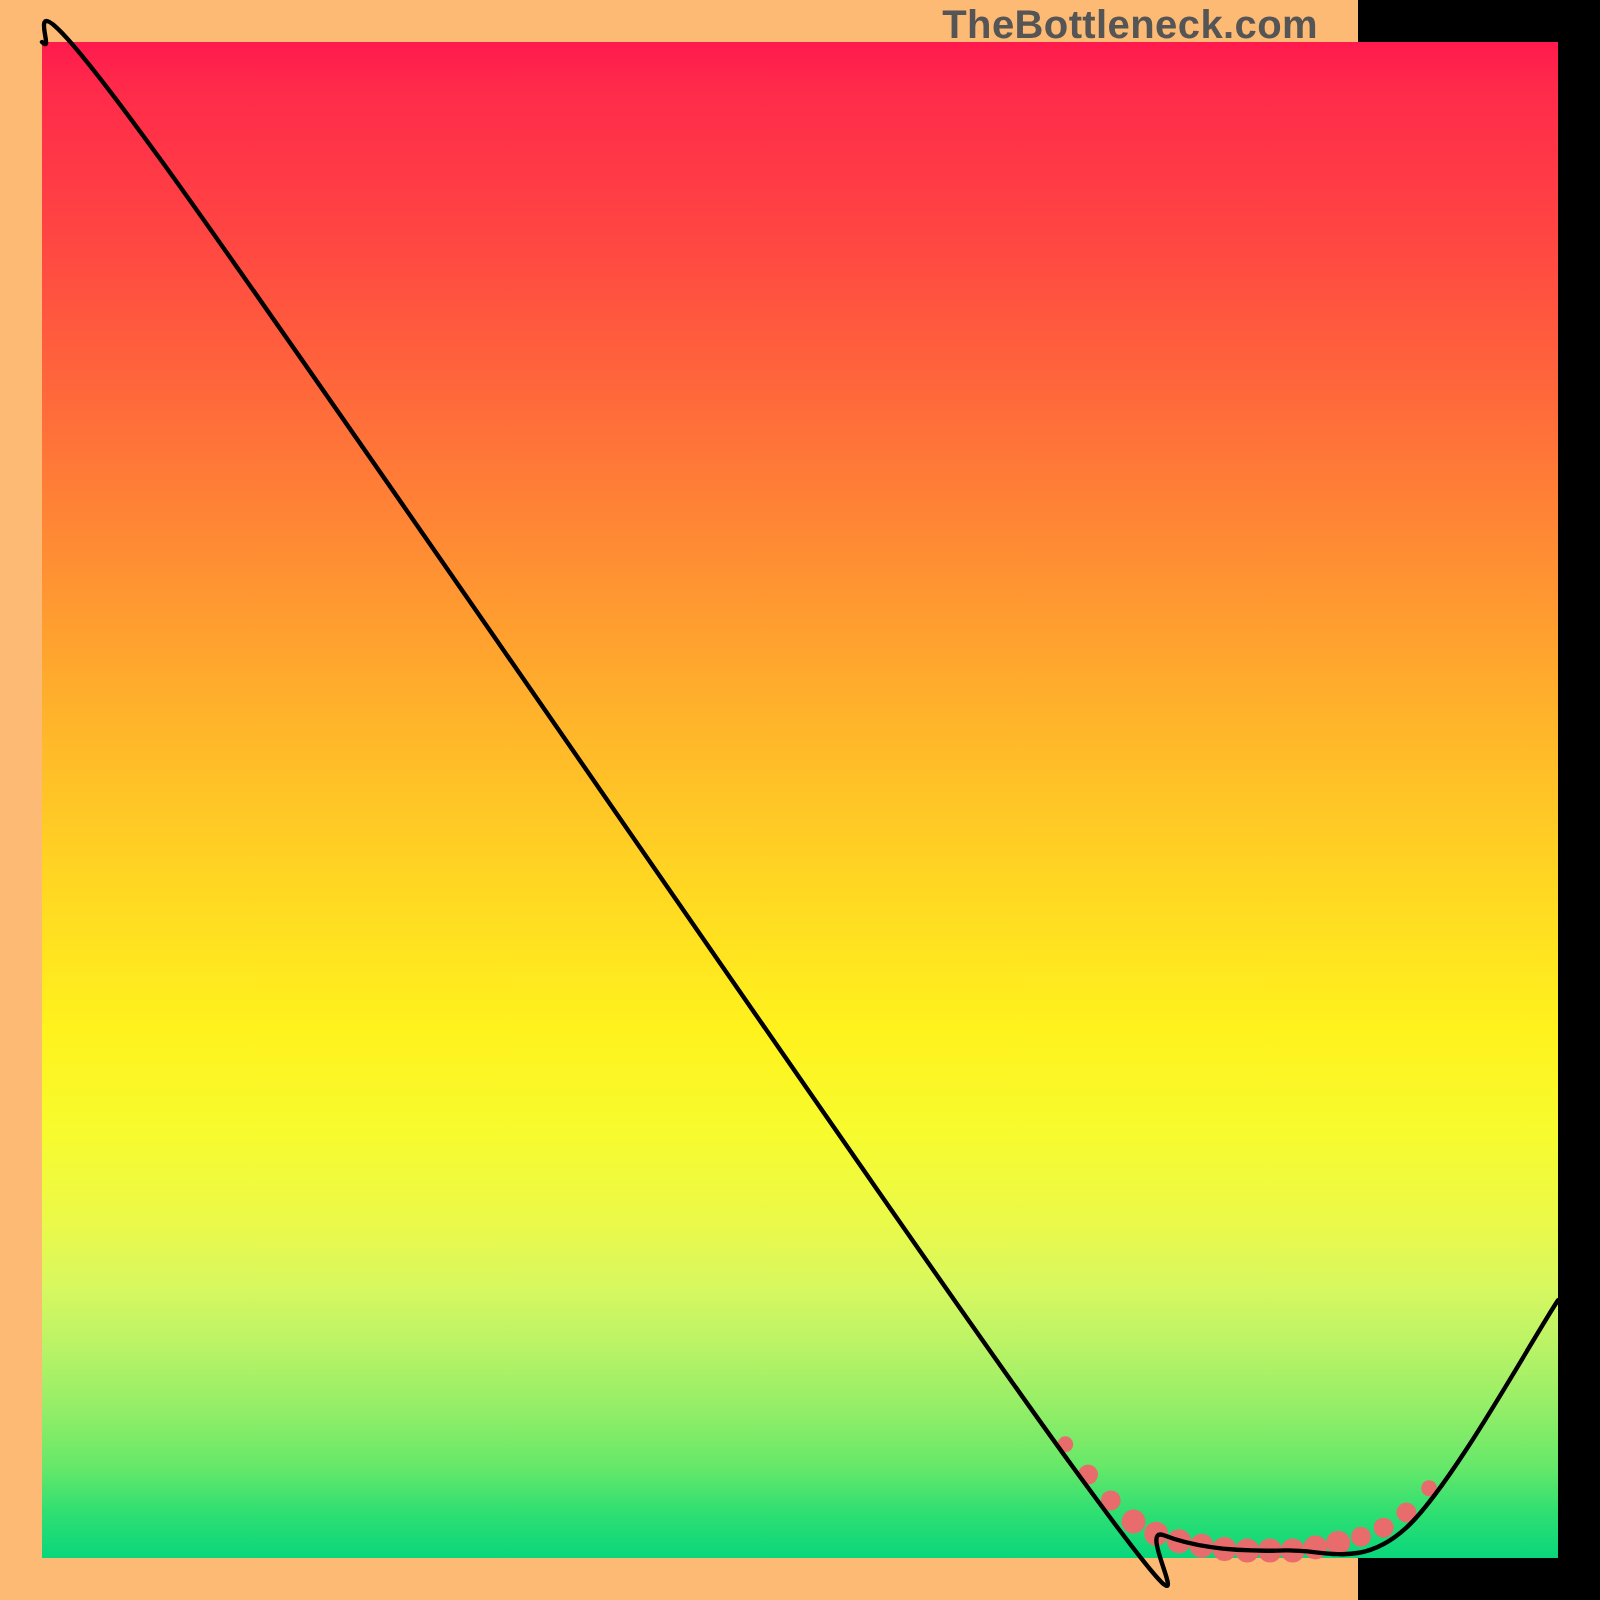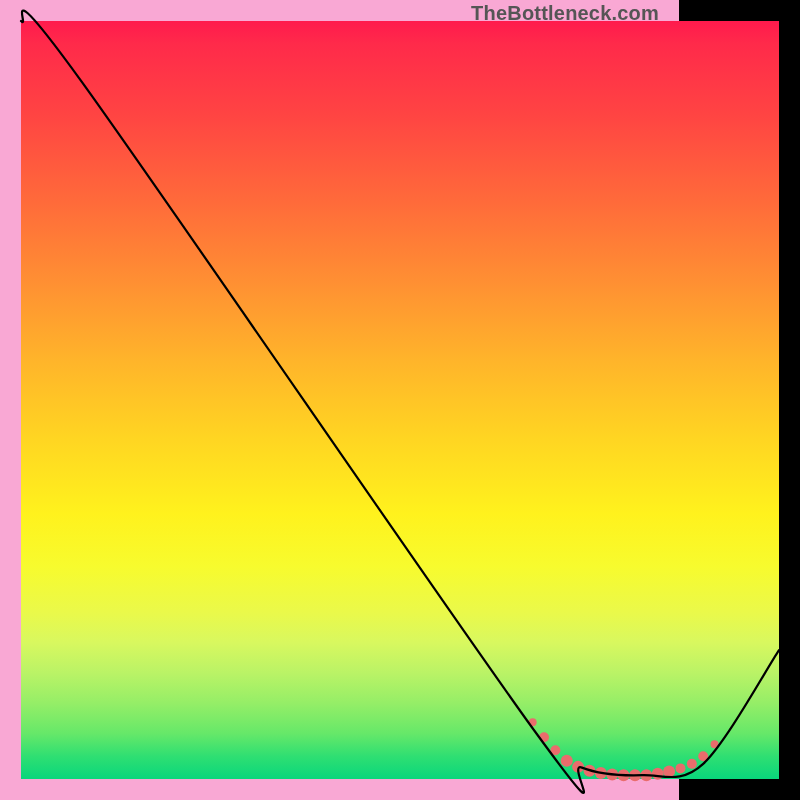--- a/index.html
+++ b/index.html
@@ -8,21 +8,21 @@
     width: 800px;
     height: 800px;
     background: #000;
     overflow: hidden;
     font-family: Arial, Helvetica, sans-serif;
   }
   .stage {
     position: relative;
     width: 679px;
     height: 800px;
-    background: #f9a8d4;
+    background: #fdba74;
   }
   .plot-bg {
     position: absolute;
     left: 21px;
     top: 21px;
     width: 758px;
     height: 758px;
     
     background: linear-gradient(
       to bottom,

